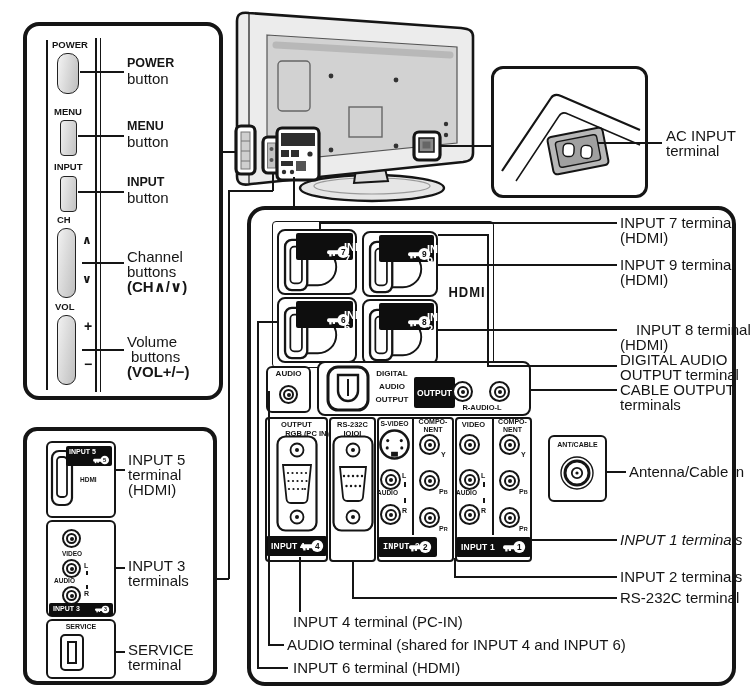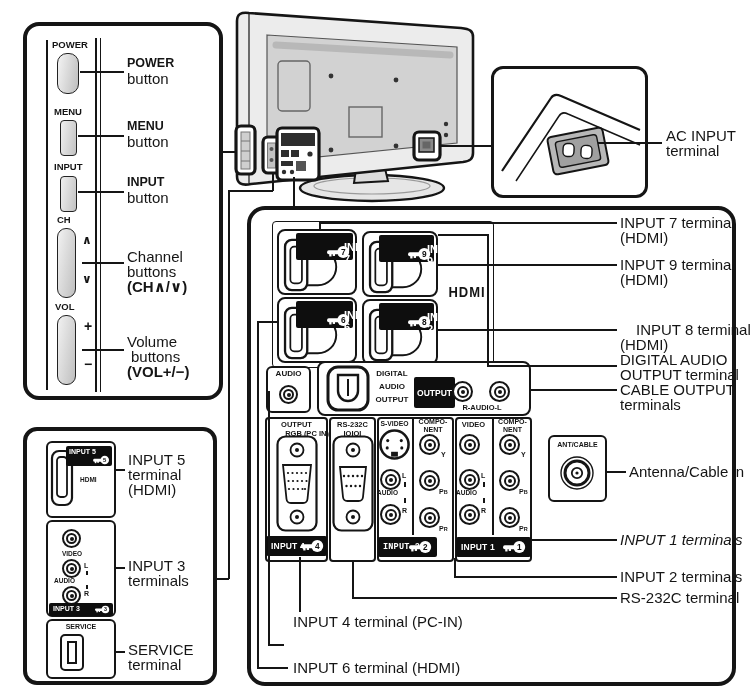--- a/index.html
+++ b/index.html
@@ -424,20 +424,21 @@
   <div class="t lab" style="left:620px;top:352px;">DIGITAL AUDIO</div>
   <div class="t lab" style="left:620px;top:367px;">OUTPUT terminal</div>
   <div class="t lab" style="left:620px;top:382px;">CABLE OUTPUT</div>
   <div class="t lab" style="left:620px;top:397px;">terminals</div>
   <div class="t lab" style="left:629px;top:464px;">Antenna/Cable in</div>
   <div class="t lab" style="left:620px;top:532px;font-style:italic;">INPUT 1 terminals</div>
   <div class="t lab" style="left:620px;top:569px;">INPUT 2 terminals</div>
   <div class="t lab" style="left:620px;top:590px;">RS-232C terminal</div>
 
   <div class="t lab" style="left:293px;top:614px;">INPUT 4 terminal (PC-IN)</div>
+  <div class="t lab" style="left:287px;top:637px;">AUDIO terminal (shared for INPUT 4 and INPUT 6)</div>
   <div class="t lab" style="left:293px;top:660px;">INPUT 6 terminal (HDMI)</div>
 
   <div class="panel" style="left:23px;top:427px;width:194px;height:258px;border-radius:14px;"></div>
 
   <div class="bx" style="left:46px;top:441px;width:70px;height:77px;border-radius:6px;"></div>
   <svg class="p" style="left:50px;top:449px;" width="24" height="58" viewBox="0 0 24 58">
     <rect x="2" y="2" width="20" height="54" rx="7" fill="#fff" stroke="#151515" stroke-width="2.2"></rect>
     <rect x="7" y="8" width="10" height="40" rx="3.5" fill="#fff" stroke="#151515" stroke-width="1.8"></rect>
   </svg>
   <div class="bbar" style="left:66px;top:446px;width:46px;height:20px;">

